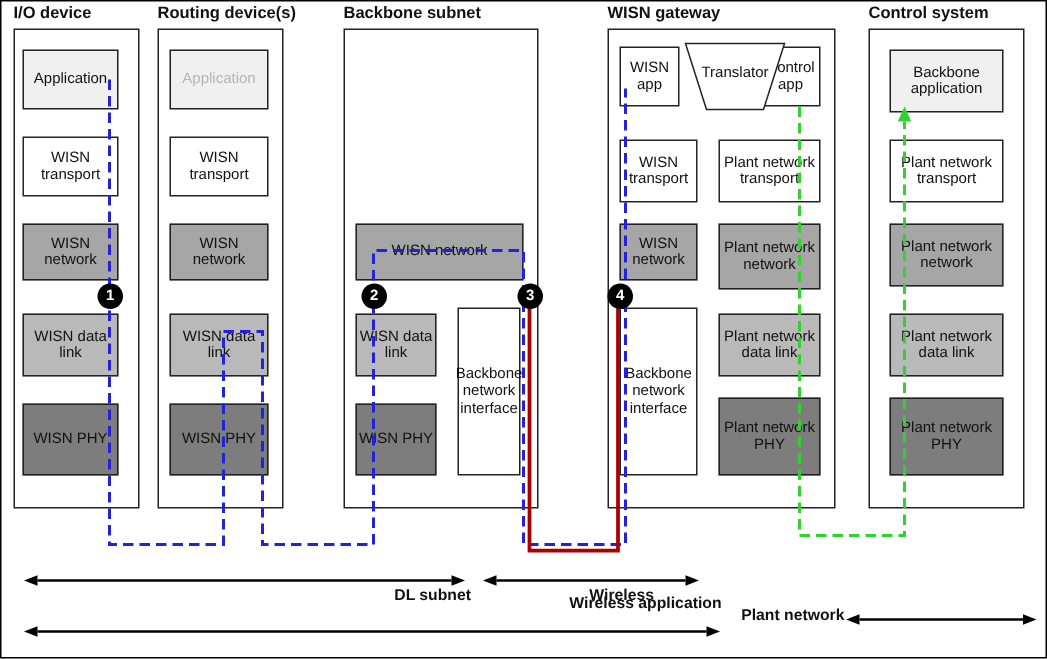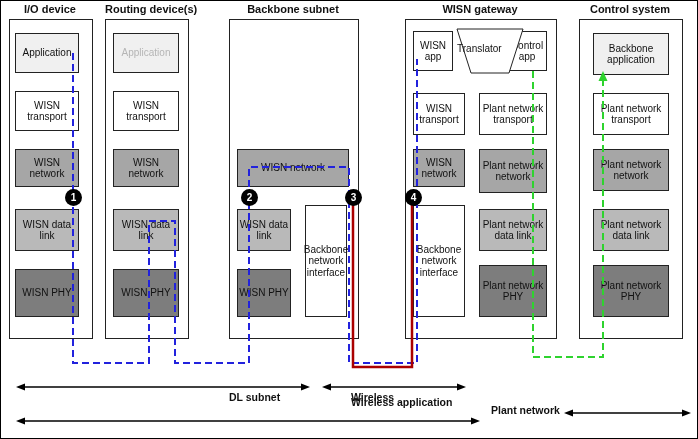--- a/index.html
+++ b/index.html
@@ -1,33 +1,33 @@
 <!DOCTYPE html>
 <html style="--wisn-path: #2222dd; --backbone-path: #aa0000; --plant-path: #2ed32e; --layer-gray: #a6a6a6; --layer-gray-light: #b9b9b9; --layer-dark: #7d7d7d; --layer-lighter: #f0f0f0;"><head>
 <meta charset="utf-8">
 <style>
   body{margin:0;background:#fff}
   .scene{position:relative;width:698px;height:439px;border:1px solid #000;background:#fff;
          font-family:"Liberation Sans","DejaVu Sans",sans-serif;overflow:hidden;box-sizing:border-box}
   .device{position:absolute;border:1px solid #222;background:#fff}
-  .dtitle{position:absolute;font-size:11px;font-weight:bold;color:#111;text-align:center;white-space:nowrap}
+  .dtitle{position:absolute;font-size:11px;font-weight:bold;color:#111;white-space:nowrap}
   .layer{position:absolute;border:1px solid #222;display:flex;align-items:center;justify-content:center;
          text-align:center;font-size:10px;line-height:1.15;color:#111;padding:1px;box-sizing:border-box}
   .t-white{background:#fff}
   .t-lighter{background:var(--layer-lighter,#f0f0f0)}
   .t-gray{background:var(--layer-gray,#a6a6a6)}
   .t-graylight{background:var(--layer-gray-light,#b9b9b9)}
   .t-dark{background:var(--layer-dark,#7d7d7d)}
   .muted{color:#b5b5b5}
   .small{font-size:10px}
   .marker{position:absolute;width:17px;height:17px;border-radius:50%;background:#000;color:#fff;
           font-size:10px;font-weight:bold;display:flex;align-items:center;justify-content:center;z-index:6}
   .overlay{position:absolute;left:0;top:0;z-index:4;pointer-events:none}
-  .translator-label{position:absolute;z-index:5;font-size:10px;color:#111;}
-  .legend-label{position:absolute;z-index:5;font-size:10.5px;font-weight:bold;color:#111;text-align:left;line-height:1.1}
+  .translator-label{position:absolute;z-index:5;font-size:10px;color:#111;text-align:center}
+  .legend-label{position:absolute;z-index:5;font-size:10.5px;font-weight:bold;color:#111;text-align:right;line-height:1.1}
   .p-blue{fill:none;stroke:var(--wisn-path,#2222dd);stroke-width:2;stroke-dasharray:7 4}
   .p-red{fill:none;stroke:var(--backbone-path,#aa0000);stroke-width:2.5}
   .p-green{fill:none;stroke:var(--plant-path,#2ed32e);stroke-width:2;stroke-dasharray:7 4}
   .p-arrow{stroke:#000;stroke-width:1.6}
   .ah{fill:#000}
   .ah-green{fill:var(--plant-path,#2ed32e)}
   .translator-shape{fill:#fff;stroke:#222;stroke-width:1}
 </style>
 </head>
 <body>

